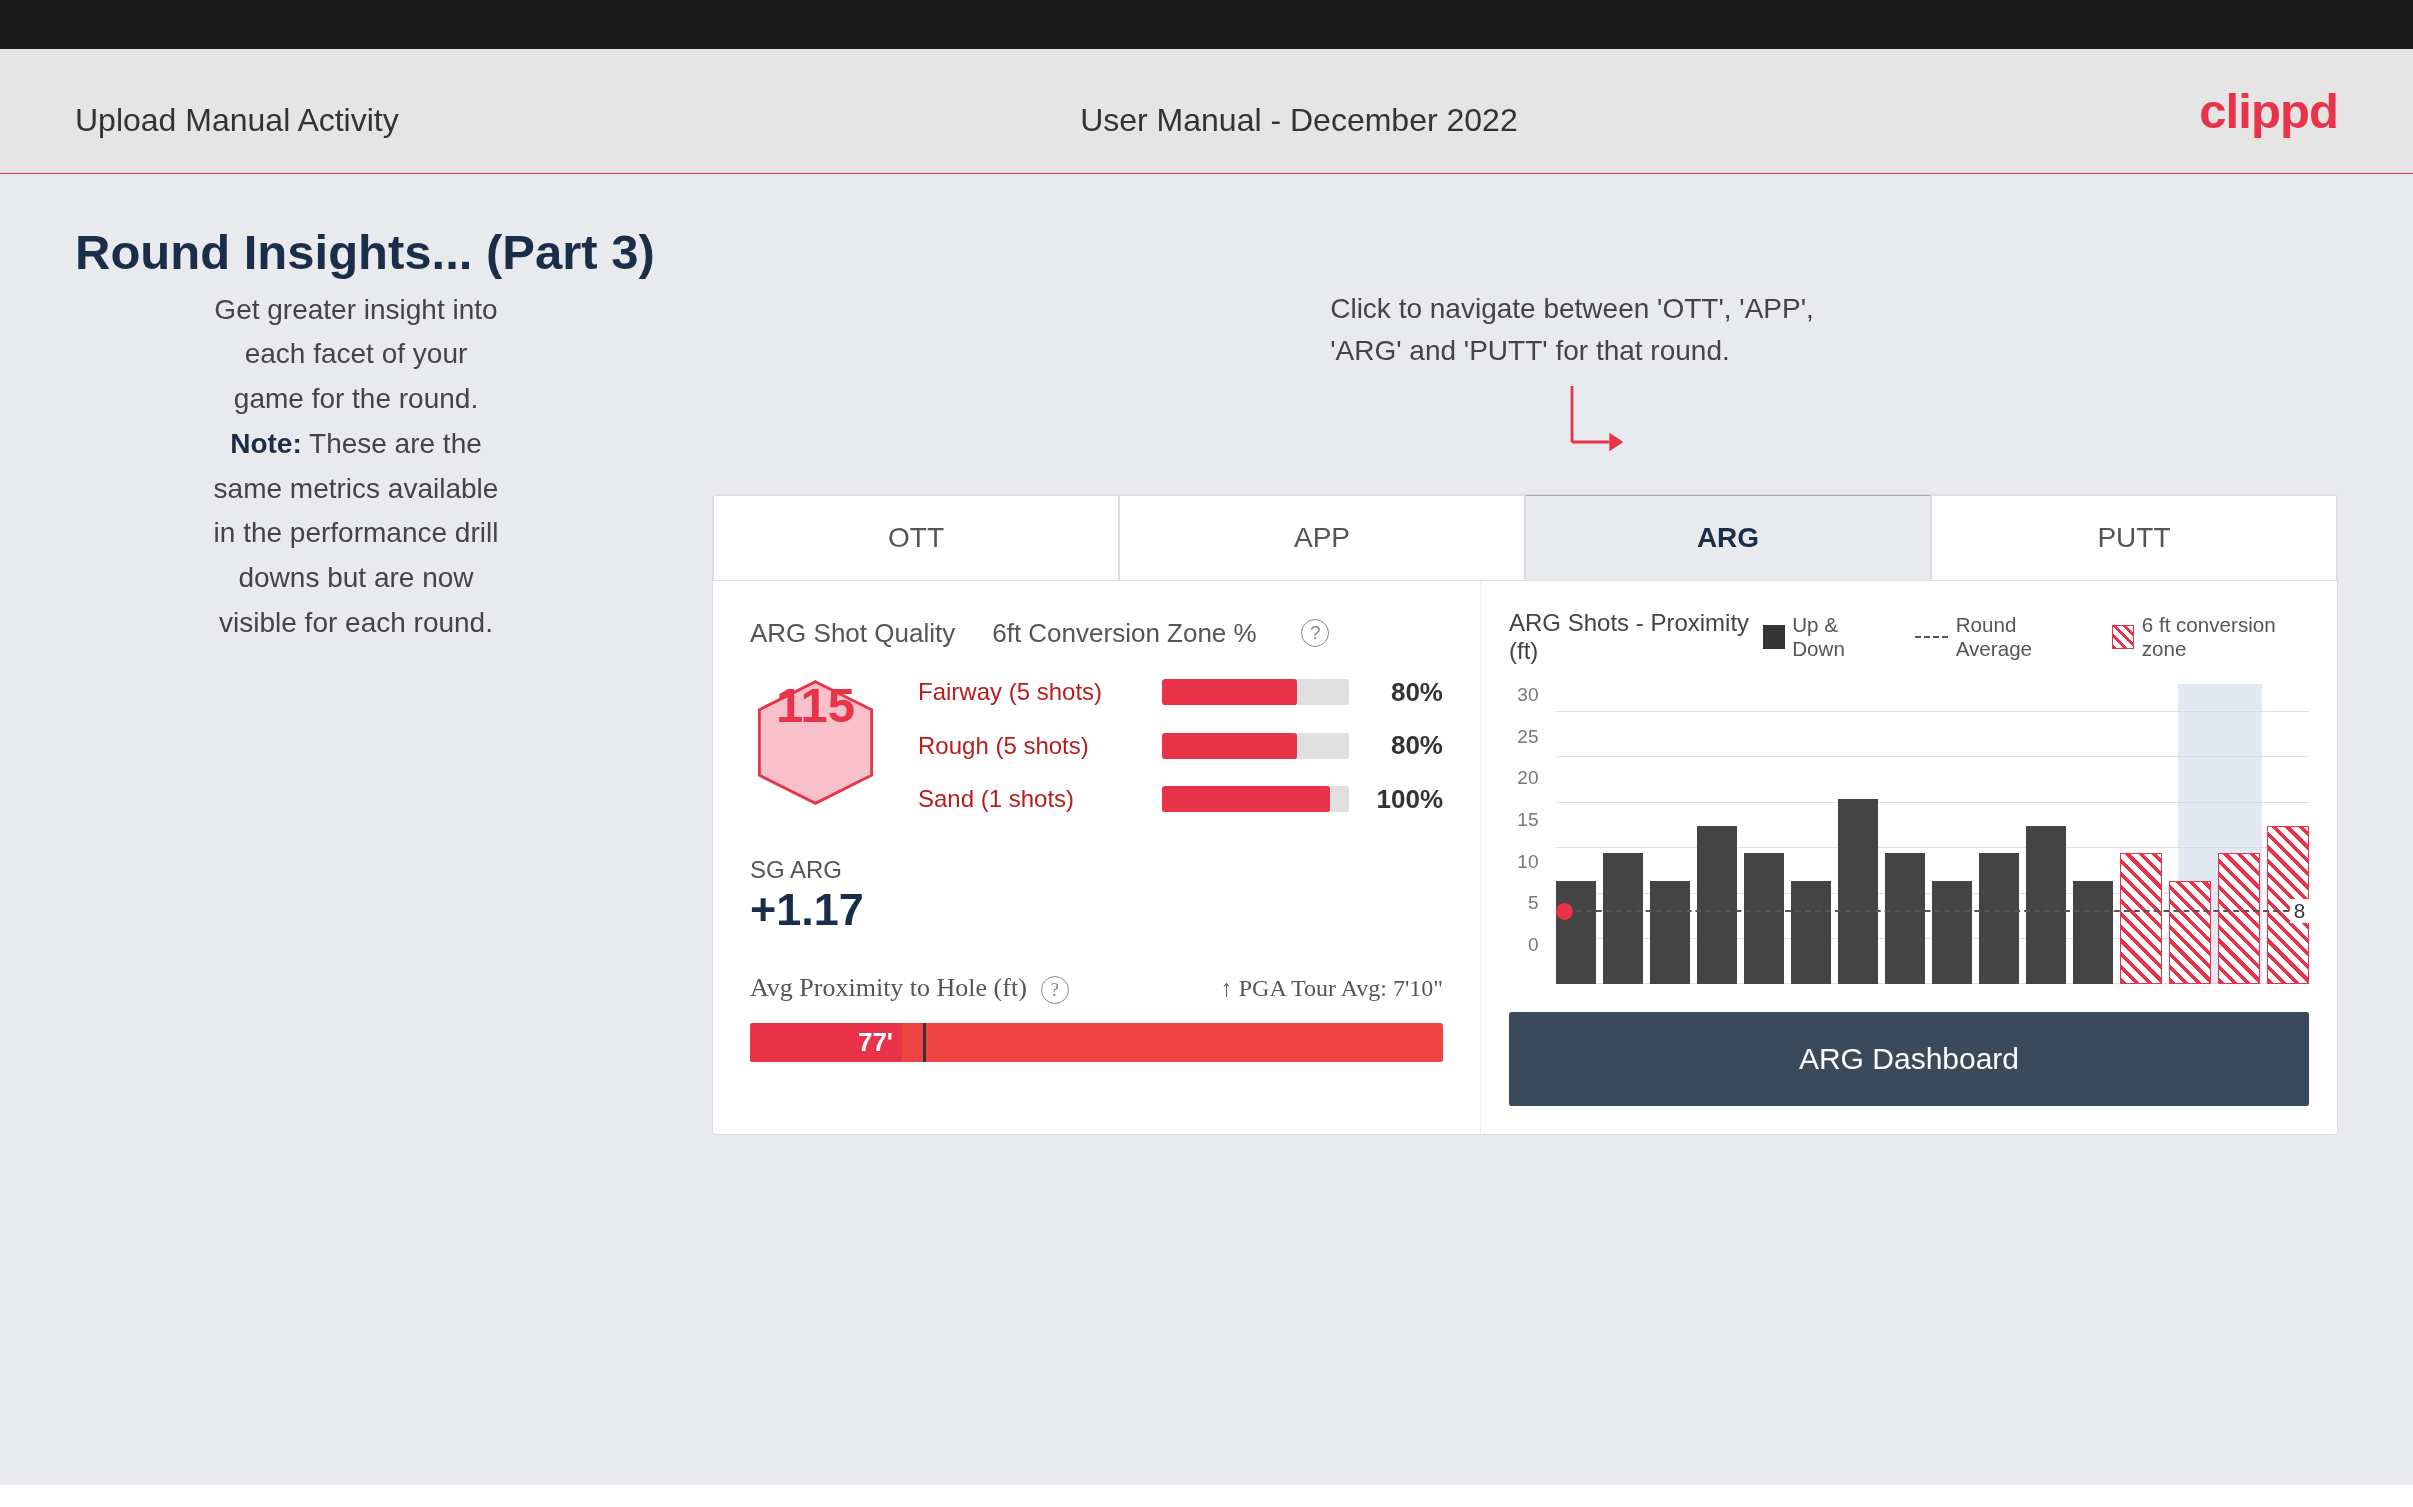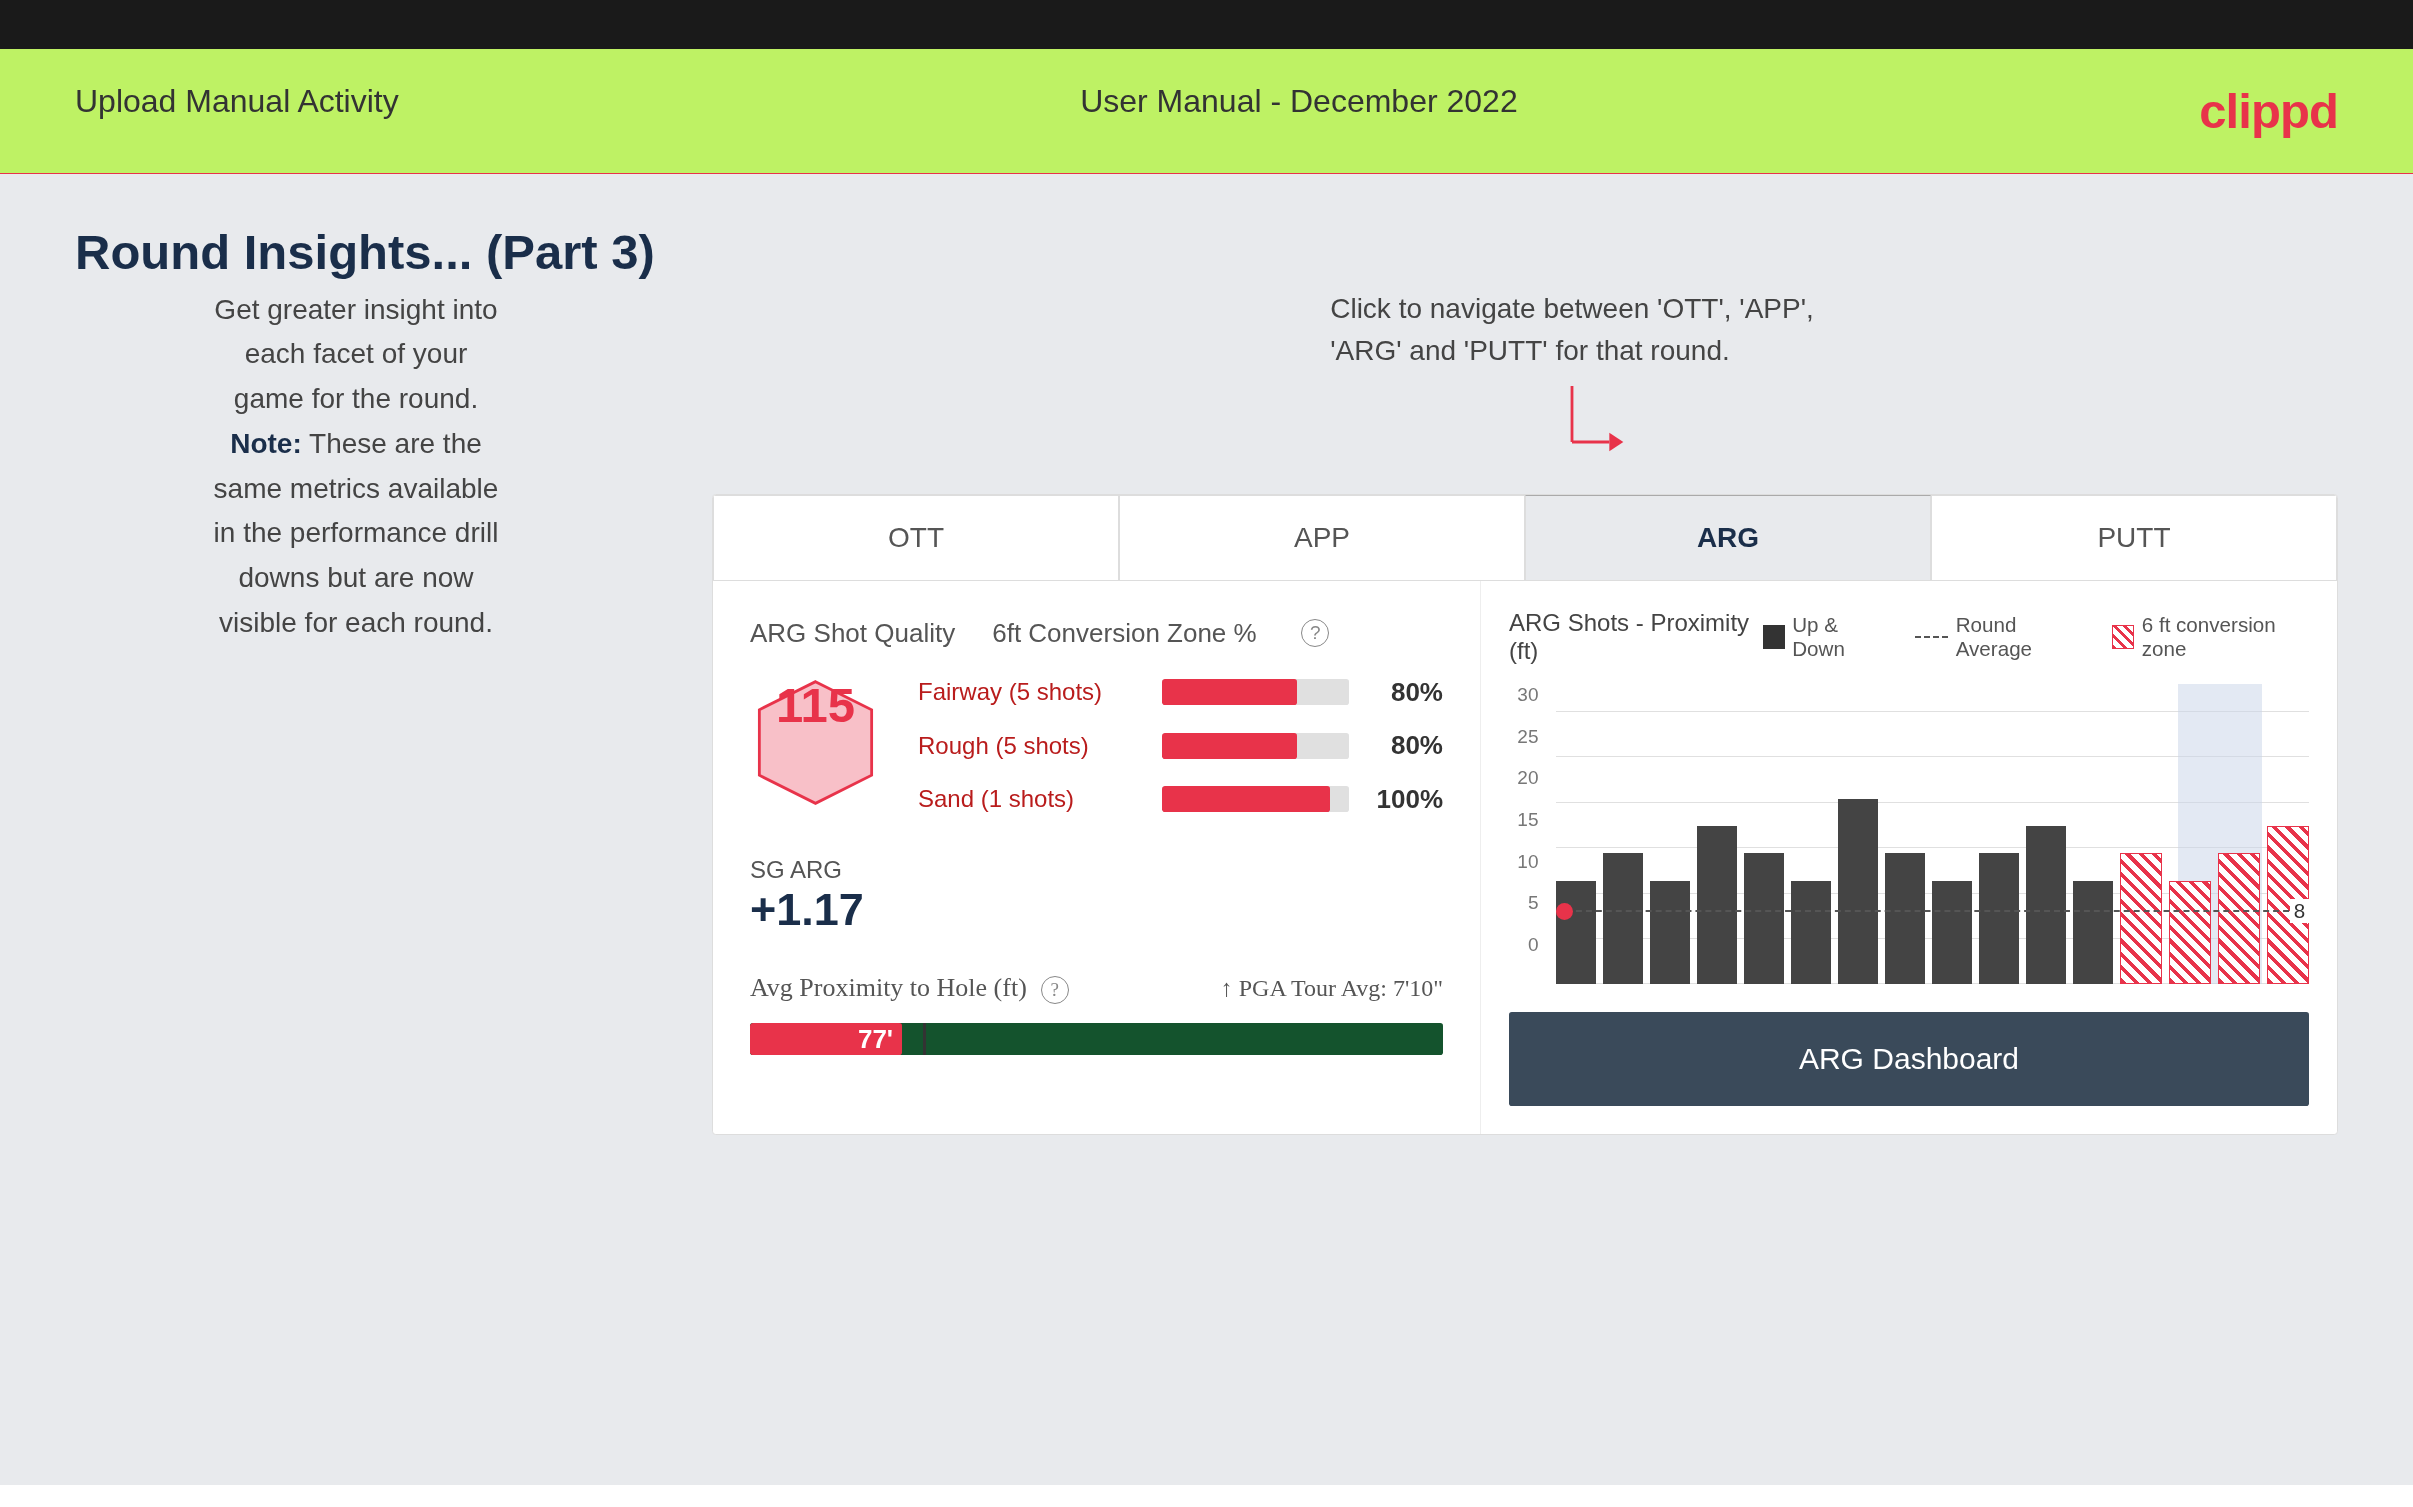--- a/index.html
+++ b/index.html
@@ -14,25 +14,25 @@
     
     .top-bar {
       background: #1a1a1a;
       height: 49px;
       width: 100%;
     }
 
     
     .header {
       display: flex;
-      align-items: flex-start;
+      align-items: flex-end;
       justify-content: space-between;
       padding: 34px 75px;
       border-bottom: 1.9px solid #e8334a;
-      background: #bef264;
+      background: #e5e5e5;
       gap: 44px;
     }
     .header-left {
       font-size: 32px;
       color: #333;
       font-weight: 400;
     }
     .header-center {
       font-size: 32px;
       color: #333;
@@ -250,22 +250,22 @@
     .proximity-label {
       font-size: 26px;
       color: #555;
     }
     .pga-avg {
       font-size: 24px;
       color: #555;
     }
 
     .proximity-bar-container {
-      height: 32px;
-      background: #14532d;
+      height: 39px;
+      background: #ef4444;
       border-radius: 2.8px;
       overflow: hidden;
       position: relative;
       display: flex;
       align-items: center;
     }
     .proximity-bar-fill {
       height: 100%;
       background: #e8334a;
       border-radius: 2.8px;

